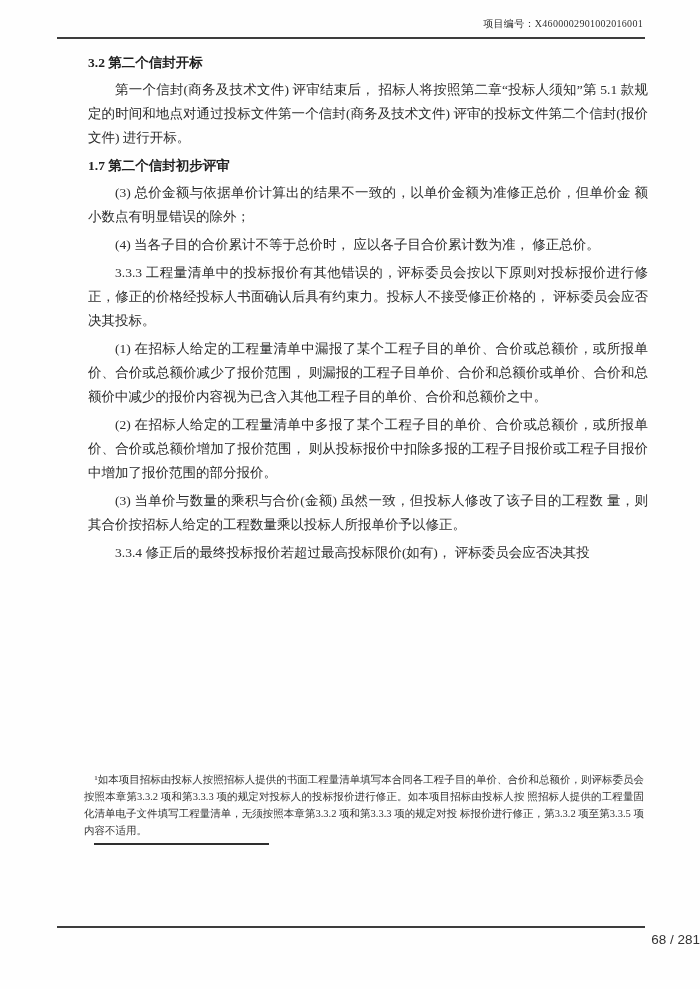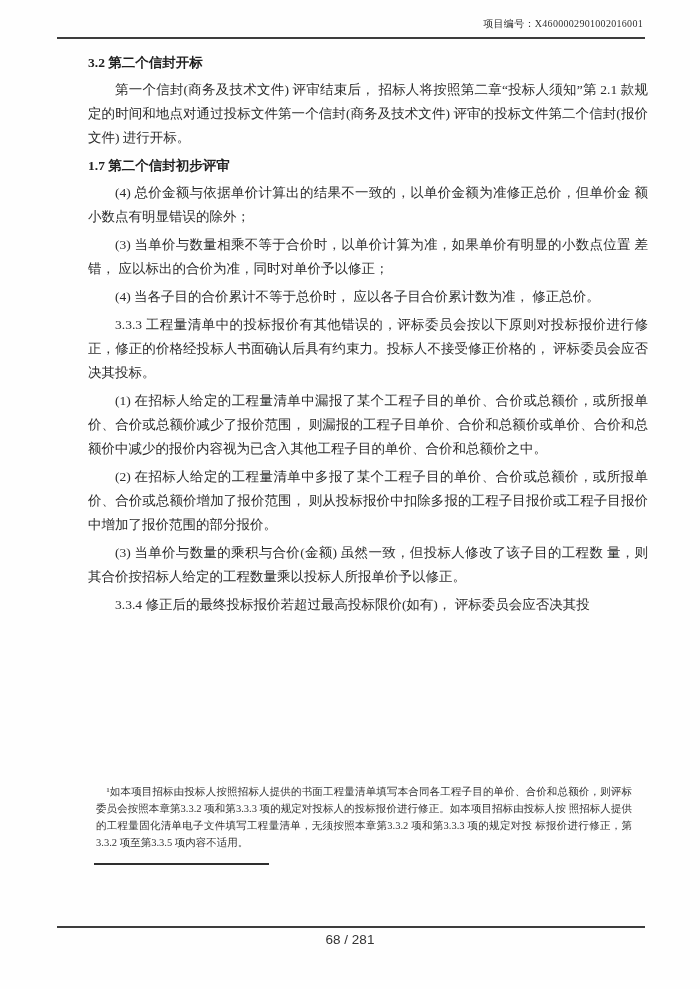--- a/index.html
+++ b/index.html
@@ -59,21 +59,21 @@
     position: absolute;
     top: 771px;
     left: 84px;
     width: 560px;
     font-size: 10.5px;
     line-height: 17px;
     text-align: justify;
     color: #333333;
   }
   .footnote-block p {
-    margin: 12px;
+    margin: 0;
     text-indent: 1em;
   }
   .footnote-rule {
     width: 175px;
     height: 2px;
     background: #2e2e2e;
     margin: 4px 0 0 10px;
   }
   .footer-rule {
     position: absolute;
@@ -81,43 +81,42 @@
     left: 57px;
     width: 588px;
     height: 1.5px;
     background: #3d3d3d;
   }
   .footer {
     position: absolute;
     top: 932px;
     left: 0;
     width: 700px;
-    text-align: center;
+    text-align: right;
     font-family: "Liberation Sans", sans-serif;
     font-size: 13.5px;
     color: #333333;
   }
 </style>
 </head>
 <body>
 
 <div class="page">
 
   <div class="header">
     <span>项目编号：X4600002901002016001</span>
   </div>
 
   <div class="header-rule"></div>
 
   <div class="content">
       <p class="heading">3.2 第二个信封开标</p>
-      <p class="body">第一个信封(商务及技术文件) 评审结束后， 招标人将按照第二章“投标人须知”第 2.1 款规定的时间和地点对通过投标文件第一个信封(商务及技术文件) 评审的投标文件第二个信封(报价文件) 进行开标。</p>
+      <p class="body">第一个信封(商务及技术文件) 评审结束后， 招标人将按照第二章“投标人须知”第 5.1 款规定的时间和地点对通过投标文件第一个信封(商务及技术文件) 评审的投标文件第二个信封(报价文件) 进行开标。</p>
       <p class="heading">1.7 第二个信封初步评审</p>
-      <p class="body">(4)  总价金额与依据单价计算出的结果不一致的，以单价金额为准修正总价，但单价金 额小数点有明显错误的除外；</p>
-      <p class="body">(3)  当单价与数量相乘不等于合价时，以单价计算为准，如果单价有明显的小数点位置 差错， 应以标出的合价为准，同时对单价予以修正；</p>
+      <p class="body">(3)  总价金额与依据单价计算出的结果不一致的，以单价金额为准修正总价，但单价金 额小数点有明显错误的除外；</p>
       <p class="body">(4)  当各子目的合价累计不等于总价时， 应以各子目合价累计数为准， 修正总价。</p>
       <p class="body">3.3.3  工程量清单中的投标报价有其他错误的，评标委员会按以下原则对投标报价进行修正，修正的价格经投标人书面确认后具有约束力。投标人不接受修正价格的， 评标委员会应否决其投标。</p>
       <p class="body">(1)  在招标人给定的工程量清单中漏报了某个工程子目的单价、合价或总额价，或所报单价、合价或总额价减少了报价范围， 则漏报的工程子目单价、合价和总额价或单价、合价和总额价中减少的报价内容视为已含入其他工程子目的单价、合价和总额价之中。</p>
       <p class="body">(2)  在招标人给定的工程量清单中多报了某个工程子目的单价、合价或总额价，或所报单价、合价或总额价增加了报价范围， 则从投标报价中扣除多报的工程子目报价或工程子目报价中增加了报价范围的部分报价。</p>
       <p class="body">(3)  当单价与数量的乘积与合价(金额) 虽然一致，但投标人修改了该子目的工程数 量，则其合价按招标人给定的工程数量乘以投标人所报单价予以修正。</p>
       <p class="body">3.3.4  修正后的最终投标报价若超过最高投标限价(如有)， 评标委员会应否决其投</p>
     </div>
 
   <div class="footnote-block">
     <p>¹如本项目招标由投标人按照招标人提供的书面工程量清单填写本合同各工程子目的单价、合价和总额价，则评标委员会按照本章第3.3.2 项和第3.3.3 项的规定对投标人的投标报价进行修正。如本项目招标由投标人按 照招标人提供的工程量固化清单电子文件填写工程量清单，无须按照本章第3.3.2 项和第3.3.3 项的规定对投 标报价进行修正，第3.3.2 项至第3.3.5 项内容不适用。</p>

